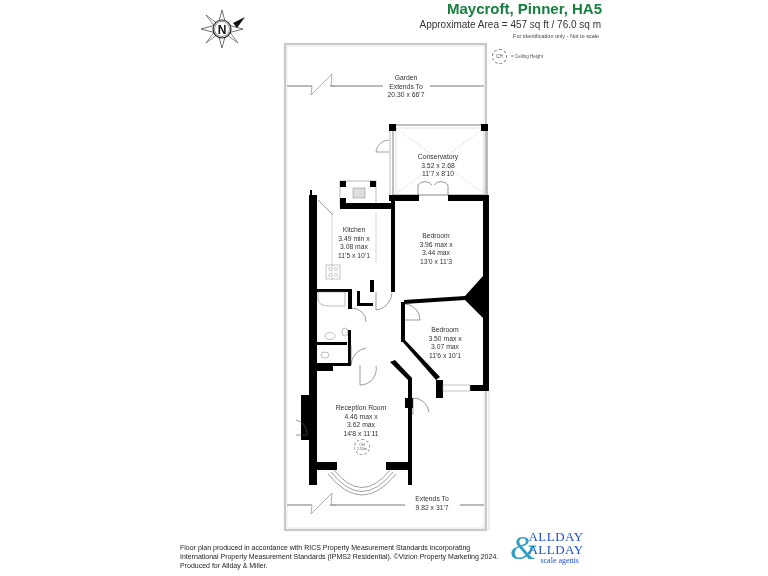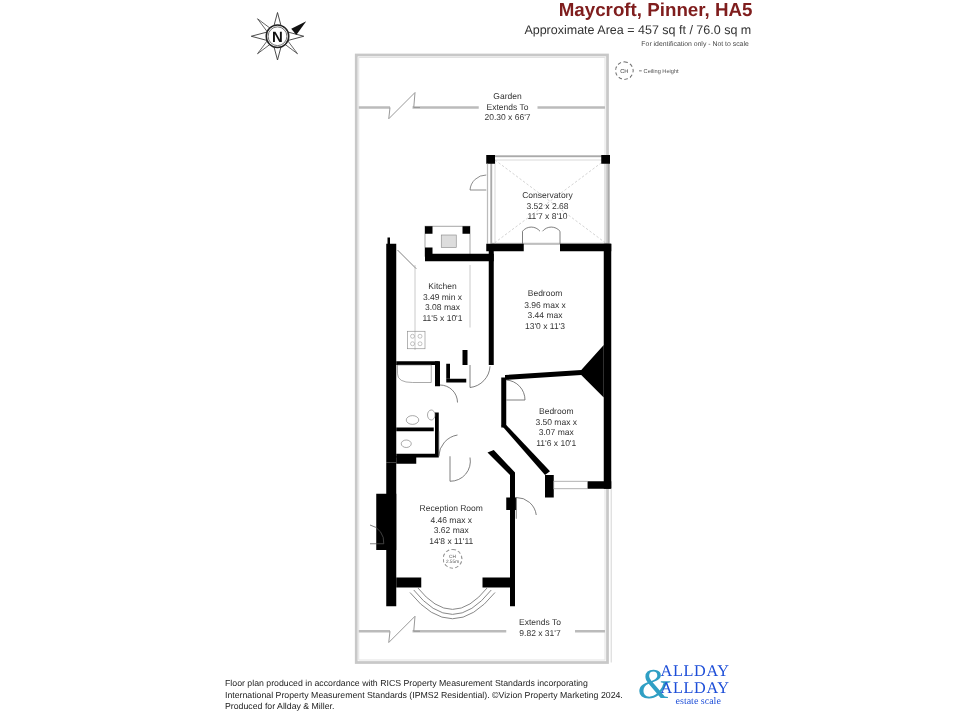--- a/index.html
+++ b/index.html
@@ -1,18 +1,18 @@
 <!DOCTYPE html>
 <html><head>
 <meta charset="utf-8">
 <style>
   html,body{margin:0;padding:0;background:#fff;}
   body{width:768px;height:576px;position:relative;overflow:hidden;font-family:"Liberation Sans",sans-serif;color:#222;}
   .abs{position:absolute;}
-  #title{right:166px;top:0px;font-size:15px;font-weight:bold;color:#7f1d1d;white-space:nowrap;}
+  #title{right:166px;top:0px;font-size:15px;font-weight:bold;color:#15803d;white-space:nowrap;}
   #area{right:167px;top:19px;font-size:10px;color:#333;white-space:nowrap;}
   #ident{right:169px;top:33px;font-size:5.5px;color:#444;white-space:nowrap;}
   #ch-legend{left:492px;top:49px;display:flex;align-items:center;gap:4px;}
   .ch-circle{width:13px;height:13px;border:1px dashed #777;border-radius:50%;font-size:4.5px;display:flex;align-items:center;justify-content:center;color:#444;}
   #ch-legend-text{font-size:4.5px;color:#555;}
   #compass{left:197px;top:8px;width:50px;height:42px;}
   svg#plan{position:absolute;left:0;top:0;}
   .room-label{position:absolute;text-align:center;font-size:6.8px;line-height:8.5px;color:#333;white-space:nowrap;transform:translateX(-50%);}
   .room-label span{display:block;}
   #footer{left:180px;top:543px;font-size:7px;line-height:9px;color:#222;width:345px;}
@@ -206,15 +206,15 @@
   <span>Floor plan produced in accordance with RICS Property Measurement Standards incorporating</span>
   <span>International Property Measurement Standards (IPMS2 Residential). ©Vizion Property Marketing 2024.</span>
   <span>Produced for Allday &amp; Miller.</span>
 </div>
 
 <div class="abs" id="logo">
   <span id="logo-amp">&amp;</span>
   <div id="logo-text">
     <span class="l1">ALLDAY</span>
     <span class="l2">ALLDAY</span>
-    <span class="l3">estate scale</span>
+    <span class="l3">scale agents</span>
   </div>
 </div>
 
 </body></html>

